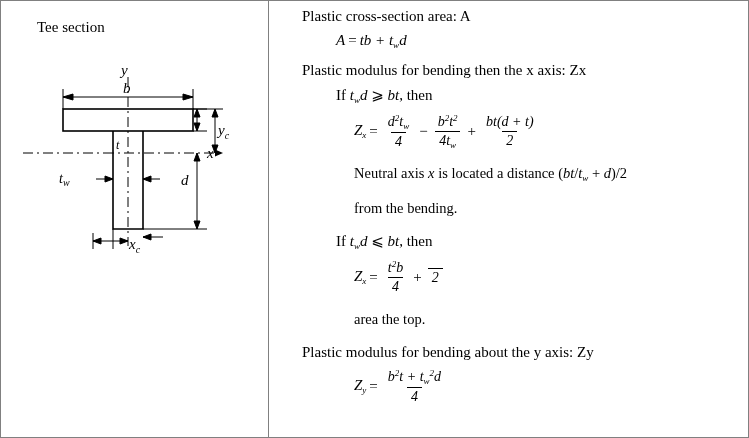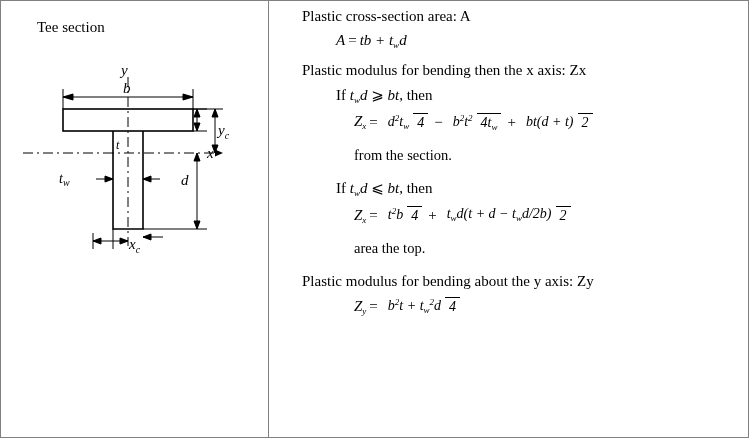--- a/index.html
+++ b/index.html
@@ -77,21 +77,21 @@
 
   
   .eq {
     display: flex;
     align-items: center;
     font-size: 15px;
     font-family: "Liberation Serif", serif;
   }
   .frac {
     display: inline-flex;
-    flex-direction: row;
+    flex-direction: column;
     align-items: center;
     vertical-align: middle;
     margin: 0 3px;
     font-style: italic;
   }
   .frac .num {
     padding: 0 4px 1px 4px;
     font-size: 14px;
     line-height: 1.15;
   }
@@ -231,34 +231,34 @@
         <span class="num"><i>b</i><sup>2</sup><i>t</i><sup>2</sup></span>
         <span class="den">4<i>t<sub>w</sub></i></span>
       </span>
       <span class="op">+</span>
       <span class="frac">
         <span class="num"><i>bt</i>(<i>d</i> + <i>t</i>)</span>
         <span class="den">2</span>
       </span>
     </div>
 
-    <p class="note indent2">from the section.</p>
+    <p class="note indent2">Neutral axis <i>x</i> is located a distance (<i>bt</i>/<i>t<sub>w</sub></i> + <i>d</i>)/2</p>
+    <p class="note indent2">from the bending.</p>
 
     <p class="line indent1 gap-small">If <i>t<sub>w</sub>d</i> ⩽ <i>bt</i>, then</p>
 
     <div class="eq indent2 gap-small">
       <span class="var"><i>Z<sub>x</sub></i></span>
       <span class="op">=</span>
       <span class="frac">
         <span class="num"><i>t</i><sup>2</sup><i>b</i></span>
         <span class="den">4</span>
       </span>
       <span class="op">+</span>
       <span class="frac">
-        <span class="num"><i>t<sub>w</sub>d</i>(<i>t</i> + <i>d</i> − <i>t<sub>w</sub>d</i>/2<i>b</i>)</span>
         <span class="den">2</span>
       </span>
     </div>
 
     <p class="note indent2">area the top.</p>
 
     <p class="line heading gap-top">Plastic modulus for bending about the y axis: Zy</p>
 
     <div class="eq indent2">
       <span class="var"><i>Z<sub>y</sub></i></span>

